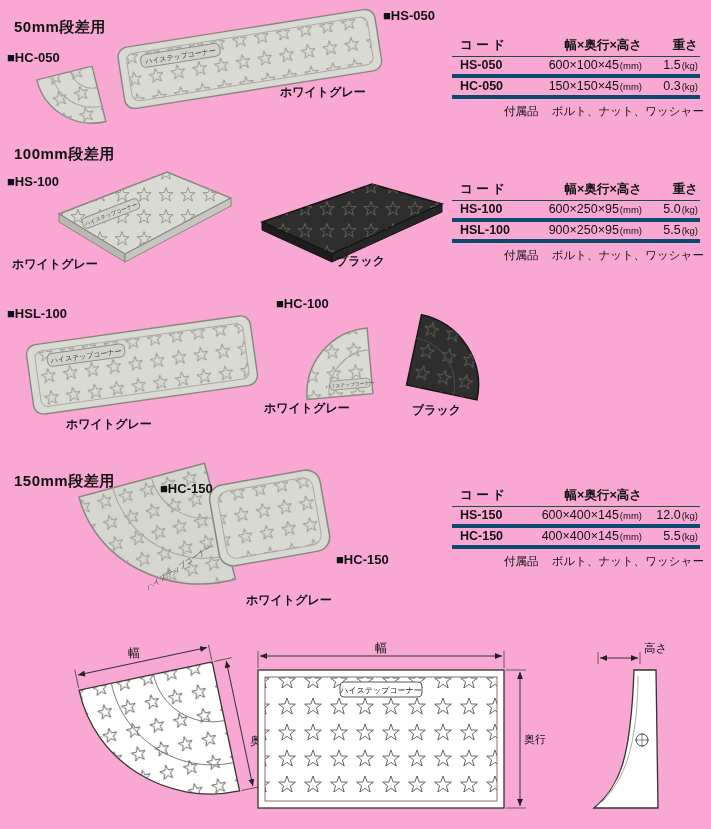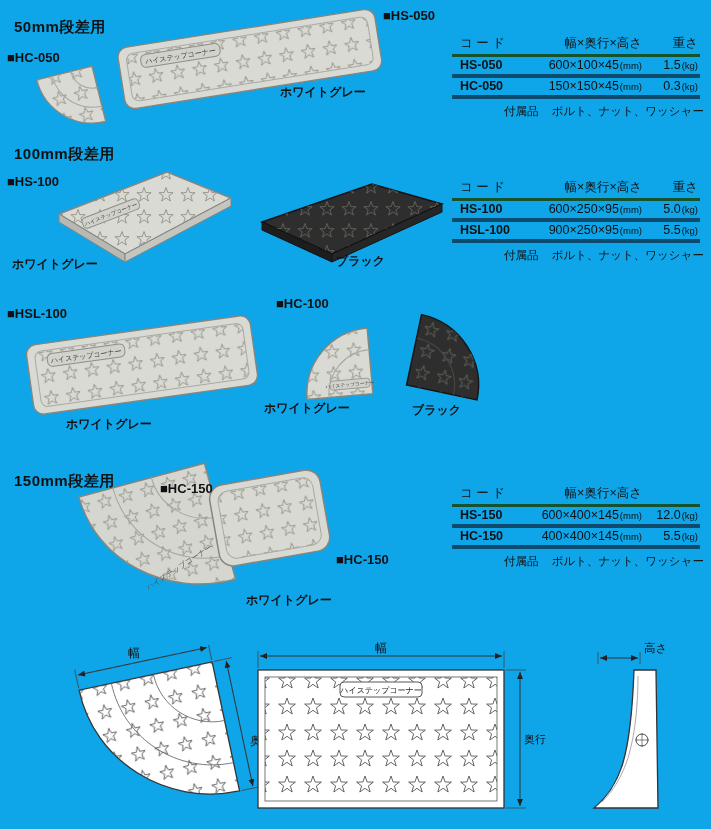--- a/index.html
+++ b/index.html
@@ -1,24 +1,24 @@
 <!DOCTYPE html>
 <html><head>
 <meta charset="utf-8">
 <style>
   *{margin:0;padding:0;box-sizing:border-box}
   html,body{background:#fff}
   body{font-family:"Liberation Sans","DejaVu Sans",sans-serif;color:#111}
-  .page{position:relative;width:711px;height:829px;background:#0ea5e9;overflow:hidden}
+  .page{position:relative;width:711px;height:829px;background:#f9a8d4;overflow:hidden}
   .heading{position:absolute;font-size:15px;font-weight:bold;z-index:4;letter-spacing:.5px}
   .plabel{position:absolute;font-size:13px;font-weight:bold;z-index:4}
   .clabel{position:absolute;font-size:12px;font-weight:bold;z-index:4}
   .spec-table{position:absolute;width:248px;font-size:12.5px;z-index:4}
   .t-head,.t-row{display:flex;align-items:flex-end;height:21px;padding-bottom:2px;border-bottom:4px solid #0c4a6e}
-  .t-head{font-weight:normal;border-bottom:3px solid #14532d}
+  .t-head{font-weight:bold;border-bottom:1px solid #14532d}
   .t-row .c-code{font-weight:bold}
   .c-code{width:64px;padding-left:8px;white-space:nowrap}
   .c-size{width:126px;text-align:right;white-space:nowrap}
   .c-weight{flex:1;text-align:right;padding-right:2px;white-space:nowrap}
   .unit{font-size:9.5px;margin-left:1px}
   .t-acc{padding:5px 0 0 52px;font-size:11.5px;white-space:nowrap}
   .acc-label{margin-right:10px}
   svg{position:absolute;z-index:2}
   svg text{font-family:"Liberation Sans","DejaVu Sans",sans-serif}
 </style>

